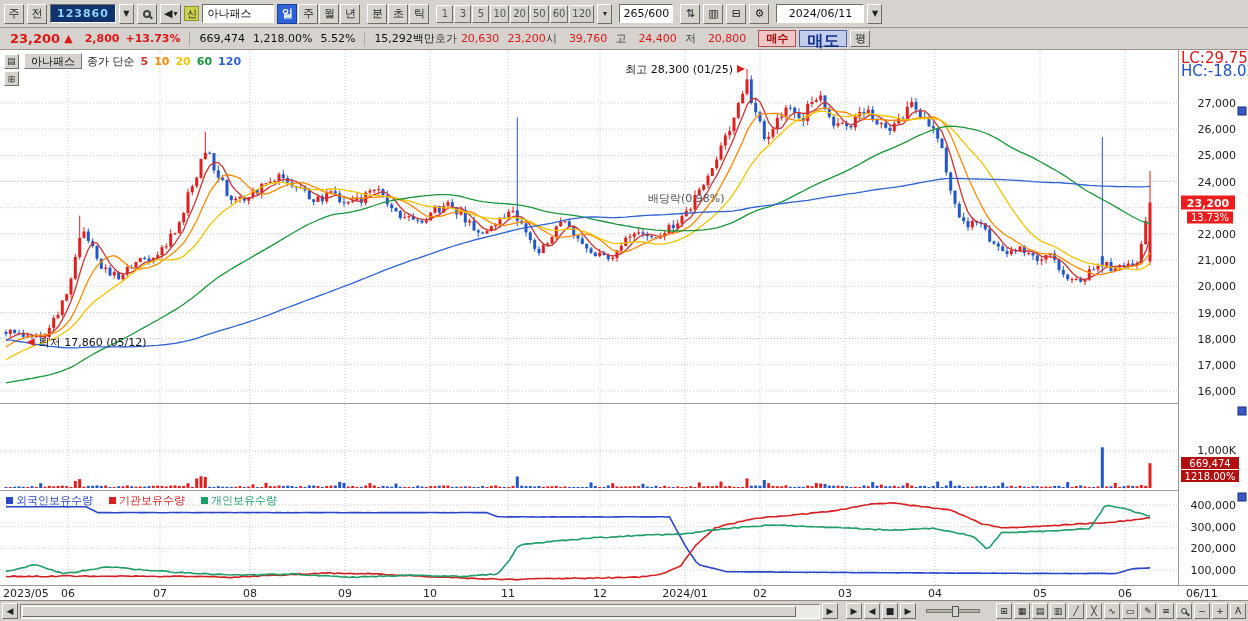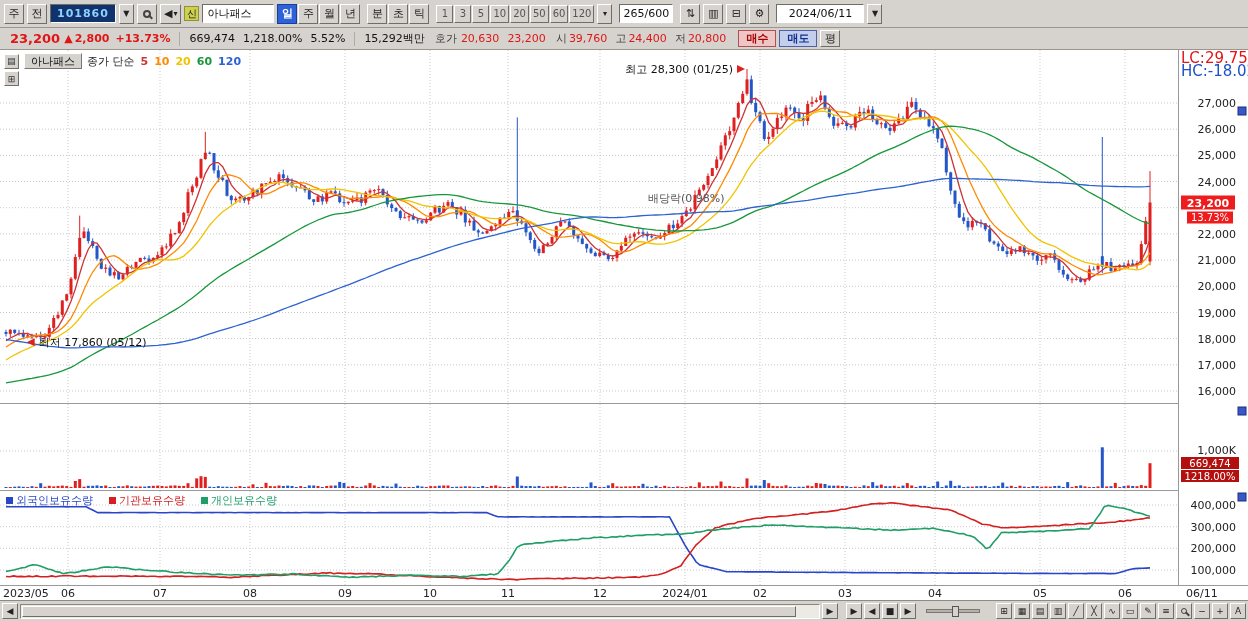--- a/index.html
+++ b/index.html
@@ -24,32 +24,32 @@
   .date{width:88px;justify-content:center}
   .badge-sin{width:15px;height:15px;background:#cdd14e;border:1px solid #8f9335;color:#222;
              display:inline-flex;align-items:center;justify-content:center;font-size:10px}
   .dd{min-width:15px;font-size:8px;padding:0}
   .tabs{display:flex;gap:1px}
   .mag{width:8px;height:8px;border:2px solid #444;border-radius:50%;position:relative;display:inline-block}
   .mag::after{content:"";position:absolute;width:5px;height:2px;background:#444;
               transform:rotate(45deg);right:-4px;bottom:-2px}
   .mag.sm{width:6px;height:6px;border-width:1.5px}
   .tiny{font-size:8px;margin-left:1px}
-  .ml2{margin-left:2px}.ml4{margin-left:4px}.ml6{margin-left:6px}.ml8{margin-left:8px}
-  .ml10{margin-left:10px}.ml12{margin-left:12px}
+  .ml2{margin-left:12px}.ml4{margin-left:4px}.ml6{margin-left:6px}.ml8{margin-left:8px}
+  .ml10{margin-left:0}.ml12{margin-left:12px}
   
   .tb2{position:absolute;top:28px;left:0;right:0;height:22px;display:flex;align-items:center;
        background:#d6d3ce;border-bottom:1px solid #9a968f;padding:0 4px}
   .red{color:#e01616}.bold{font-weight:bold}.px13{font-size:13px}
   .lab{color:#444}
   .sep{width:1px;height:14px;background:#aeaba4;margin:0 9px}
   .buy{background:#eec6c6;border:1px solid #b05050;color:#a80000;height:17px;padding:0 7px;
        font-weight:bold;font-size:11px;cursor:pointer;font-family:inherit}
   .sell{background:#c3cdec;border:1px solid #5060a8;color:#10318c;height:17px;padding:0 7px;
-        font-weight:bold;font-size:11px;cursor:pointer;font-family:inherit;margin-left:3px}
+        font-weight:bold;font-size:16px;cursor:pointer;font-family:inherit;margin-left:3px}
   .avg{height:17px;margin-left:3px}
   
   .chart{position:absolute;top:50px;left:0;width:1248px;height:550px;background:#fff}
   .chart svg{position:absolute;top:0;left:0}
   .chart svg text{font-family:"DejaVu Sans","Liberation Sans",sans-serif}
   .chart-header{position:absolute;top:3px;left:4px;display:flex;gap:5px;align-items:center}
   .mini3{display:inline-flex;align-items:center;justify-content:center;width:15px;height:15px;
          background:#d6d3ce;border:1px solid;border-color:#fff #6f6d66 #6f6d66 #fff;
          font-size:9px;cursor:pointer;color:#333}
   .tool{position:absolute;top:21px;left:4px}
@@ -82,21 +82,21 @@
 </style>
 </head>
 <body>
 
 <div class="app">
 
   <div class="tb1">
     <button class="b3">주</button>
     <button class="b3">전</button>
     <div class="codebox">
-      <span>101860</span>
+      <span>123860</span>
     </div>
     <button class="b3 dd">▼</button>
     <button class="b3">
         <span class="mag"></span>
       </button>
     <button class="b3">
         <span>◀</span>
         <span class="tiny">▾</span>
       </button>
     <span class="badge-sin">신</span>

